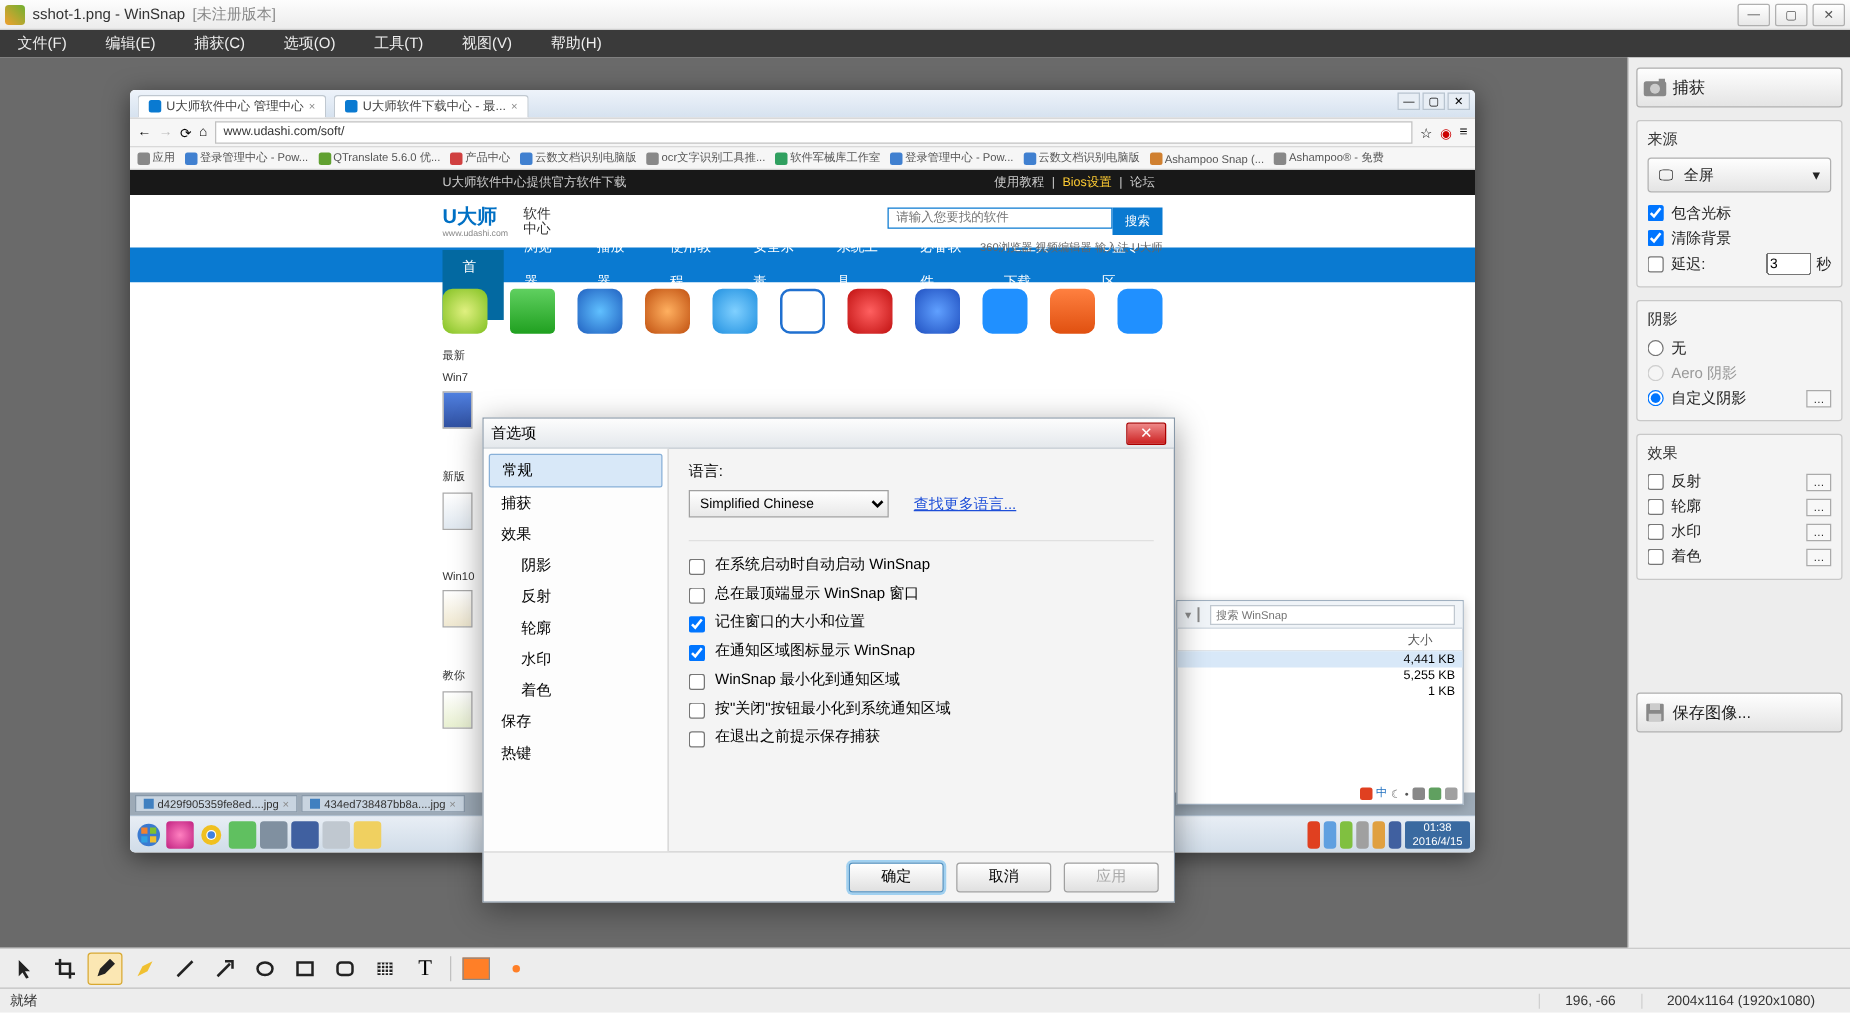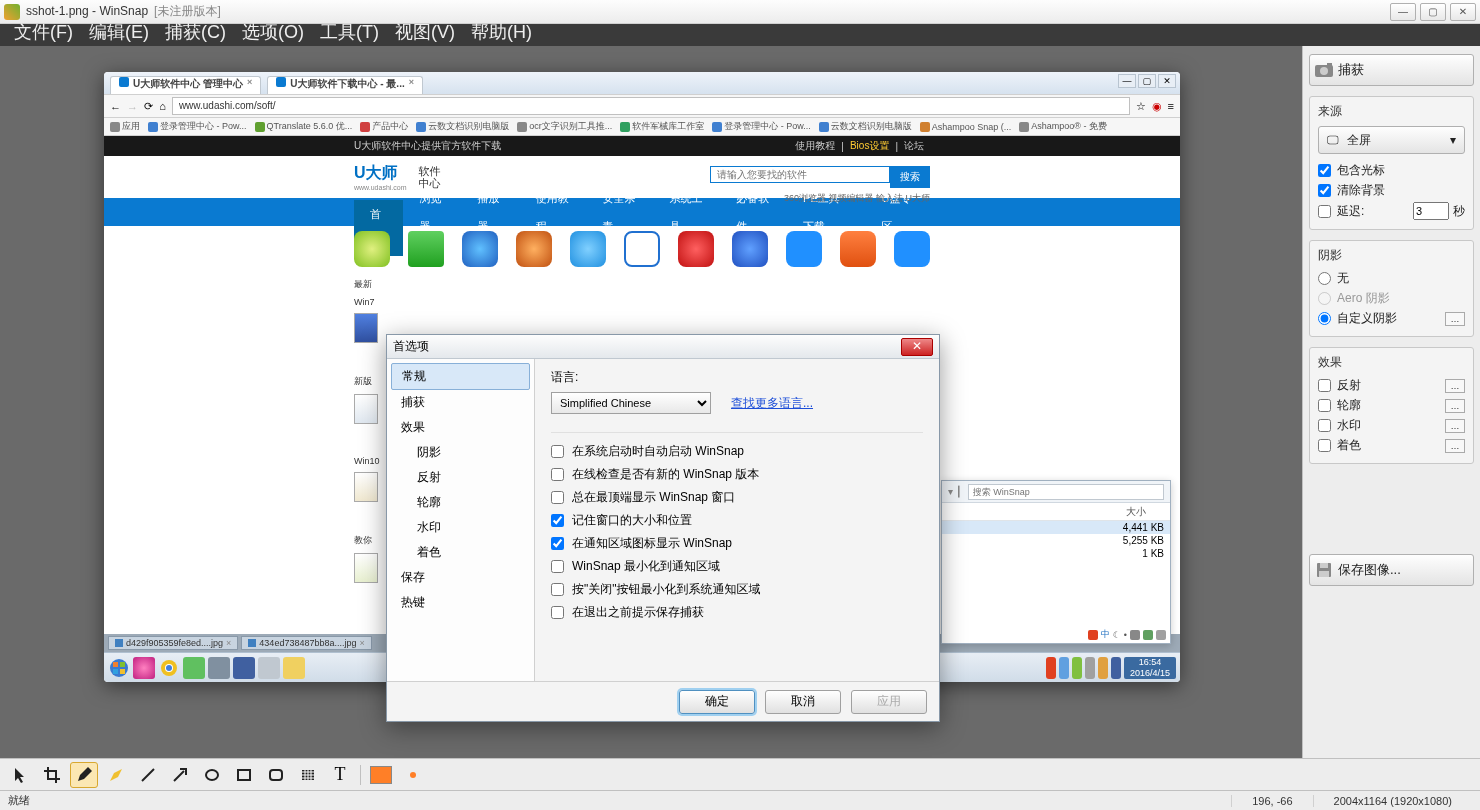--- a/index.html
+++ b/index.html
@@ -7,21 +7,21 @@
 
 
 .titlebar { height: 24px; background: linear-gradient(#fdfdfd,#ececec); display: flex; align-items: center; padding: 0 4px; border-bottom: 1px solid #d0d0d0; }
 .titlebar .appicon { width: 16px; height: 16px; background: linear-gradient(45deg,#f0a030,#70b030); border-radius: 3px; margin-right: 6px; }
 .titlebar .title { font-size: 12px; color: #333; }
 .titlebar .title .suffix { color: #888; margin-left: 6px; }
 .titlebar .spacer { flex: 1; }
 .titlebar .winbtn { width: 26px; height: 18px; border: 1px solid #b0b0b0; background: linear-gradient(#fff,#e8e8e8); margin-left: 4px; border-radius: 2px; display: flex; align-items: center; justify-content: center; font-size: 10px; color: #555; cursor: pointer; }
 
 
-.menubar { height: 22px; background: #3a3a3a; display: flex; align-items: flex-end; padding: 0 6px; font-size: 18px; color: #eee; }
+.menubar { height: 22px; background: #3a3a3a; display: flex; align-items: flex-start; padding: 0 6px; font-size: 12px; color: #eee; gap: 15px; }
 .menubar .menuitem { padding: 2px 8px; cursor: pointer; }
 
 
 .mainrow { display: flex; height: calc(810px - 24px - 22px - 32px - 20px); }
 .canvas-area { flex: 1; background: #6a6a6a; position: relative; overflow: hidden; }
 .rightpanel { width: 178px; background: #ededed; border-left: 1px solid #c0c0c0; padding: 8px 6px; font-size: 12px; color: #222; }
 
 
 .rp-btn { height: 32px; background: linear-gradient(#fefefe,#e4e4e4); border: 1px solid #b0b0b0; border-radius: 3px; display: flex; align-items: center; margin-bottom: 10px; cursor: pointer; }
 .rp-btn .ico { width: 28px; display: flex; align-items: center; justify-content: center; }
@@ -46,21 +46,21 @@
 .tb-dot { width: 6px; height: 6px; border-radius: 50%; background: #ff7f27; }
 
 
 .statusbar { height: 20px; background: #ededed; border-top: 1px solid #c0c0c0; display: flex; align-items: center; padding: 0 8px; font-size: 11px; color: #333; }
 .statusbar .flex1 { flex: 1; }
 .statusbar .cell { padding: 0 20px; border-left: 1px solid #d0d0d0; }
 
 
 .screenshot { position: absolute; left: 104px; top: 26px; width: 1076px; height: 610px; background: #fff; box-shadow: 0 4px 20px rgba(0,0,0,.5); border-radius: 4px; overflow: hidden; }
 .browser-titlebar { height: 22px; background: linear-gradient(#eef3fa,#d6e2ef); display: flex; align-items: center; font-size: 10px; }
-.browser-tab { height: 18px; padding: 0 8px; margin-top: 3px; margin-left: 6px; background: #fff; border: 1px solid #c0c8d0; border-bottom: none; border-radius: 3px 3px 0 0; display: flex; gap: 4px; font-size: 10px; color: #444; font-weight: bold; }
+.browser-tab { height: 18px; padding: 0 8px; margin-top: 3px; margin-left: 6px; background: #fff; border: 1px solid #c0c8d0; border-bottom: none; border-radius: 3px 3px 0 0; display: flex; align-items: center; gap: 4px; font-size: 10px; color: #444; }
 .browser-tab .x { color: #888; font-size: 9px; }
 .browser-ctl { height: 18px; display: flex; gap: 2px; margin-left: auto; margin-right: 4px; }
 .browser-ctl span { width: 18px; height: 14px; border: 1px solid #b8c4d0; background: #e8eef5; font-size: 9px; text-align: center; line-height: 12px; }
 .browser-urlbar { height: 24px; background: #f6f6f6; border-top: 1px solid #d0d0d0; border-bottom: 1px solid #d0d0d0; display: flex; align-items: center; padding: 0 6px; gap: 6px; font-size: 11px; }
 .url-input { flex: 1; height: 18px; border: 1px solid #c0c0c0; background: #fff; padding: 0 6px; font-size: 10px; line-height: 16px; color: #333; }
 .browser-bookmark { height: 18px; background: #f6f6f6; border-bottom: 1px solid #d0d0d0; display: flex; align-items: center; padding: 0 6px; gap: 8px; font-size: 9px; color: #555; overflow: hidden; }
 .bm-item { display: flex; align-items: center; gap: 2px; white-space: nowrap; }
 .bm-ico { width: 10px; height: 10px; background: #888; border-radius: 2px; }
 .webpage { position: relative; height: calc(100% - 22px - 24px - 18px - 30px); overflow: hidden; }
 .wp-blackbar { height: 20px; background: #181818; color: #ccc; font-size: 10px; display: flex; align-items: center; padding: 0 250px 0 250px; }
@@ -105,21 +105,21 @@
 .pref-body { display: flex; height: calc(100% - 24px - 40px); }
 .pref-nav { width: 148px; border-right: 1px solid #d0d0d0; background: #fdfdfd; padding: 4px; }
 .pref-nav-item { padding: 4px 10px; font-size: 12px; cursor: pointer; }
 .pref-nav-item.sub { padding-left: 26px; }
 .pref-nav-item.sel { background: #d8e8f8; border: 1px solid #88b0d8; border-radius: 2px; }
 .pref-content { flex: 1; padding: 10px 16px; font-size: 12px; }
 .pref-lang-label { margin-bottom: 6px; }
 .pref-lang-row { display: flex; align-items: center; gap: 20px; margin-bottom: 10px; border-bottom: 1px solid #e0e0e0; padding-bottom: 18px; }
 .pref-lang-row select { width: 160px; height: 22px; background: linear-gradient(#fff,#e8e8e8); border: 1px solid #a0a0a0; font-size: 11px; padding: 0 4px; }
 .pref-lang-row a { color: #1d4ed8; text-decoration: underline; font-size: 12px; cursor: pointer; }
-.pref-check { display: flex; align-items: center; margin: 6px 0; }
+.pref-check { display: flex; align-items: flex-end; margin: 6px 0; }
 .pref-check input { margin-right: 8px; }
 .pref-footer { height: 40px; border-top: 1px solid #d0d0d0; display: flex; align-items: center; justify-content: flex-end; padding: 0 12px; gap: 10px; background: #f4f4f4; }
 .pref-footer button { width: 76px; height: 24px; border: 1px solid #a0a0a0; background: linear-gradient(#fff,#e0e0e0); border-radius: 3px; font-size: 12px; cursor: pointer; }
 .pref-footer button.primary { border-color: #5090c0; box-shadow: 0 0 0 2px #a0d0f0; }
 .pref-footer button:disabled { color: #aaa; cursor: default; }
 
 
 .win-taskbar { height: 30px; background: linear-gradient(#e8eef5,#d0dce8); border-top: 1px solid #b0c0d0; display: flex; align-items: center; padding: 0 4px; gap: 3px; }
 .tb-ico { width: 22px; height: 22px; border-radius: 3px; display: flex; align-items: center; justify-content: center; }
 .win-taskbar .flex1 { flex: 1; }
@@ -324,21 +324,21 @@
         <div class="tb-ico" style="background:#c0c8d0;"></div>
         <div class="tb-ico" style="background:#f0d060;"></div>
         <div class="flex1"></div>
         <div class="tb-ico" style="width:10px;background:#e04020;"></div>
         <div class="tb-ico" style="width:10px;background:#60a0e0;"></div>
         <div class="tb-ico" style="width:10px;background:#80c040;"></div>
         <div class="tb-ico" style="width:10px;background:#a0a0a0;"></div>
         <div class="tb-ico" style="width:10px;background:#e0a040;"></div>
         <div class="tb-ico" style="width:10px;background:#4060a0;"></div>
         <div class="tb-clock">
-            <div>16:54</div>
+            <div>01:38</div>
             <div>2016/4/15</div>
           </div>
       </div>
     </div>
 
     <div class="explorer-stub">
       <div class="hdr">
           <span style="margin-right:6px;color:#888;">▾ ┃</span>
           <input placeholder="搜索 WinSnap" style="">
         </div>
@@ -390,24 +390,20 @@
         </div>
         <div class="pref-content">
           <div class="pref-lang-label">语言:</div>
           <div class="pref-lang-row">
             <select><option>Simplified Chinese</option></select>
             <a>查找更多语言...</a>
           </div>
           <label class="pref-check">
               <input type="checkbox" style="">
               <span>在系统启动时自动启动 WinSnap</span>
-            </label>
-          <label class="pref-check">
-              <input type="checkbox" style="">
-              <span>在线检查是否有新的 WinSnap 版本</span>
             </label>
           <label class="pref-check">
               <input type="checkbox" style="">
               <span>总在最顶端显示 WinSnap 窗口</span>
             </label>
           <label class="pref-check">
               <input type="checkbox" checked="" style="">
               <span>记住窗口的大小和位置</span>
             </label>
           <label class="pref-check">

